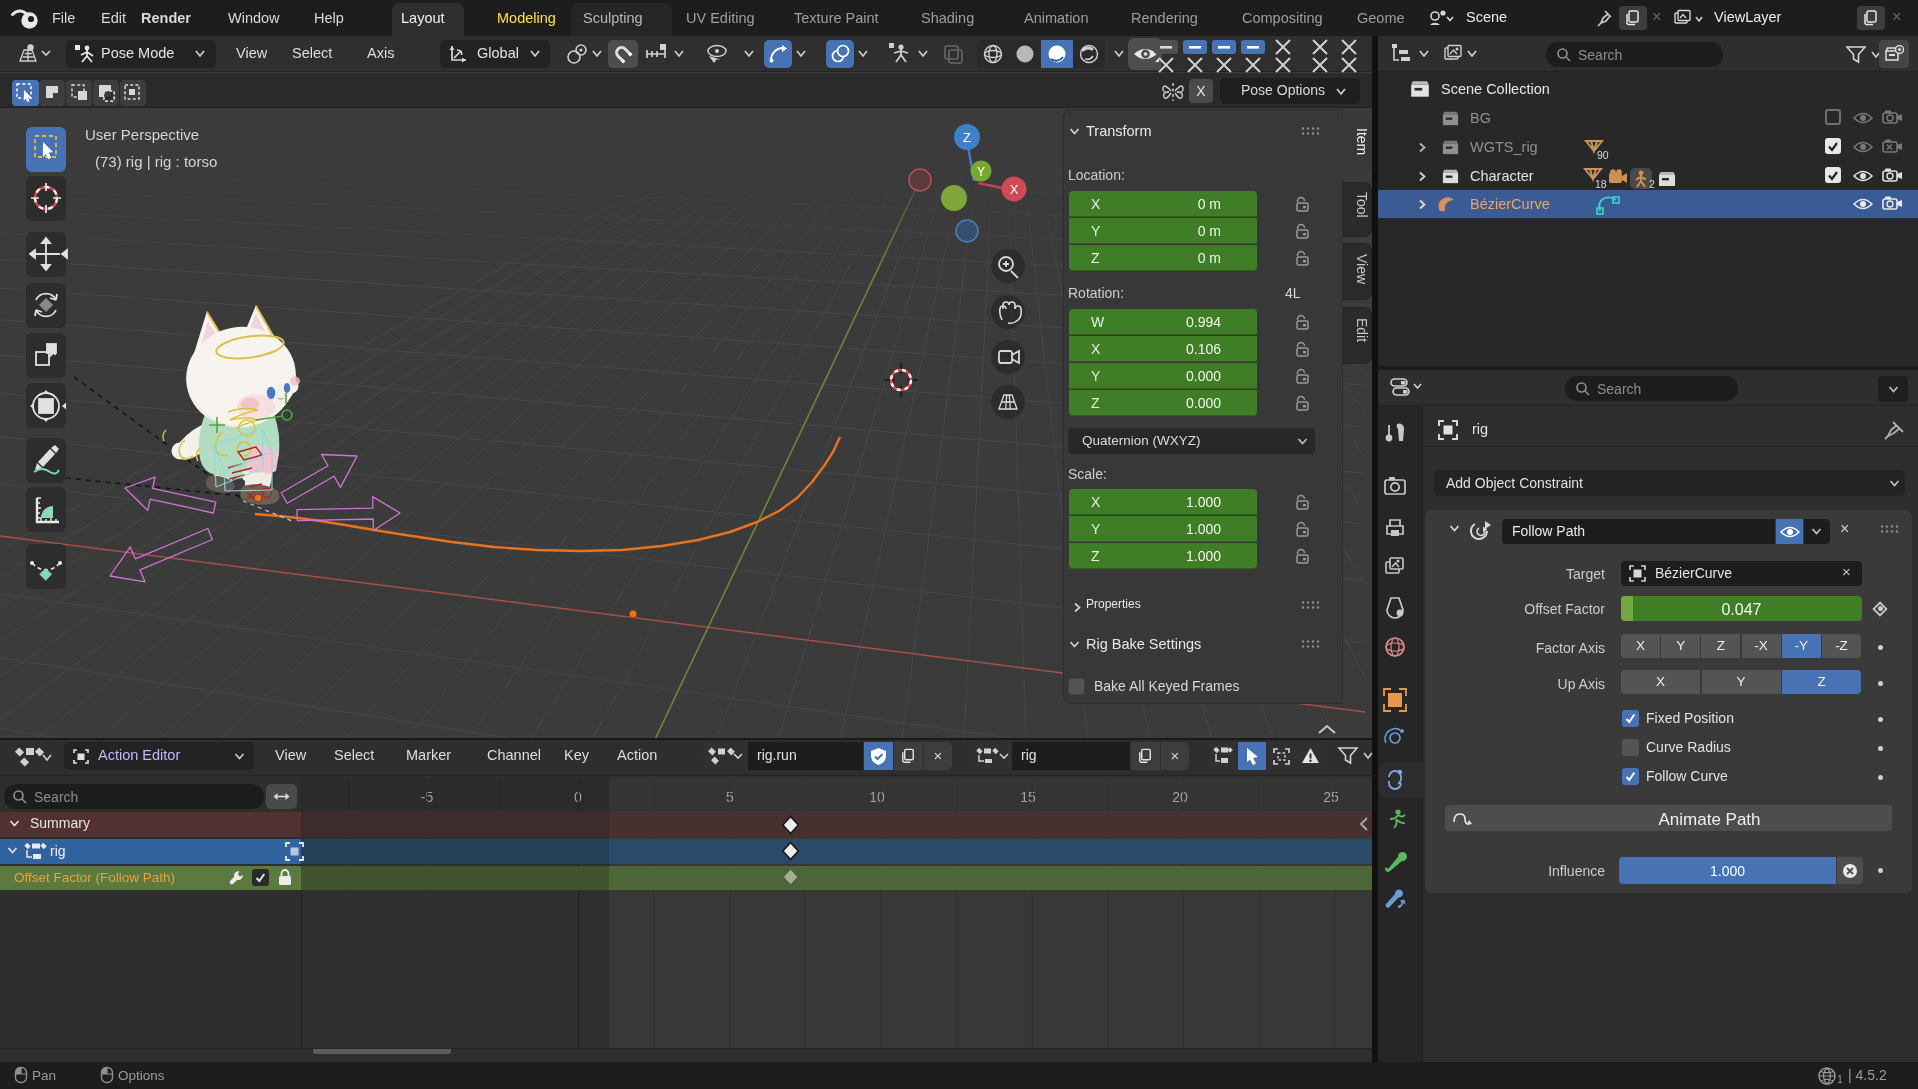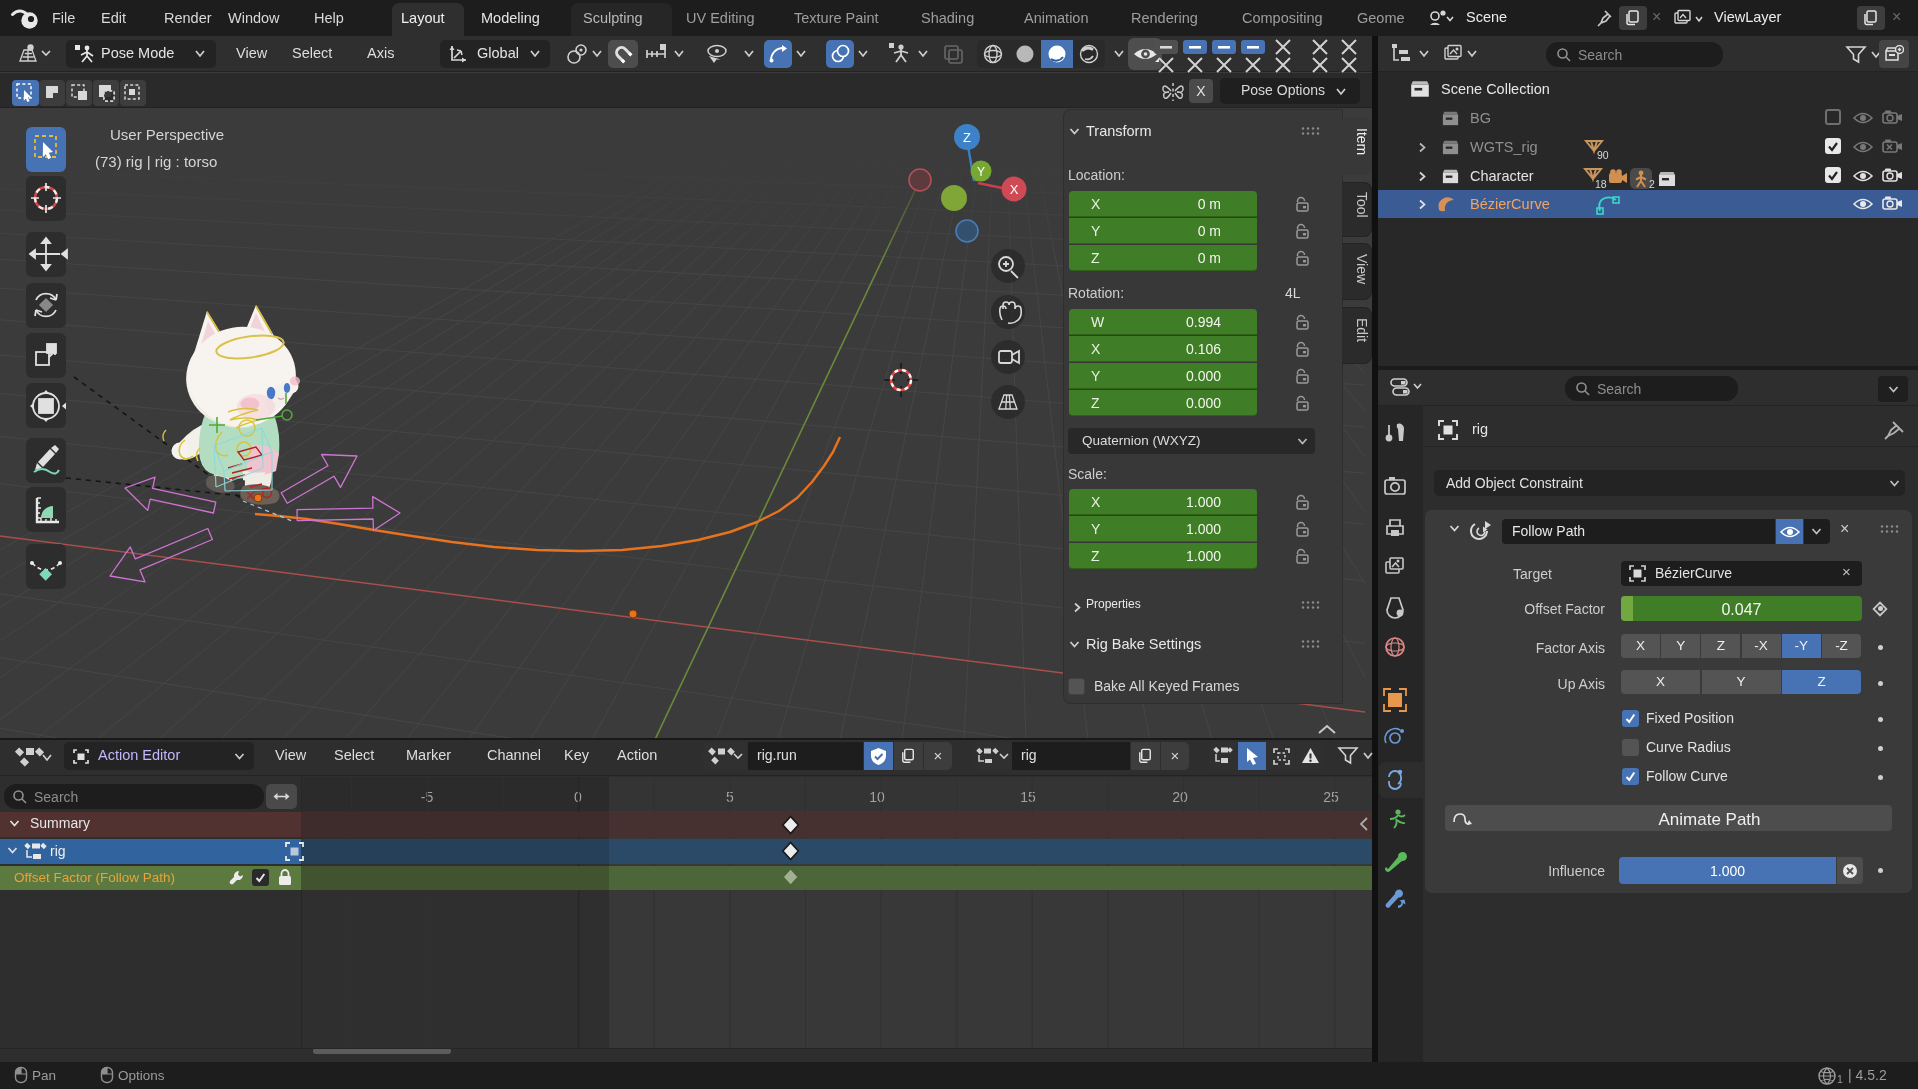--- a/index.html
+++ b/index.html
@@ -8,27 +8,27 @@
 </style></head>
 <body>
 <div class="abs" style="left:0;top:0;width:1918px;height:36px;background:#1d1d1d;"></div>
 <svg class="abs" style="left:10px;top:5px" width="32" height="26" viewBox="0 0 32 26">
 <circle cx="19.5" cy="15.5" r="8.2" fill="#e8e8e8"></circle>
 <circle cx="21" cy="14" r="3.1" fill="#1d1d1d"></circle>
 <path d="M2.5 9.5 Q7.5 4.5 13.5 6.8 Q16 7.8 17.5 10" fill="none" stroke="#e8e8e8" stroke-width="3" stroke-linecap="round"></path>
 </svg>
 <div class="txt" style="left:52px;top:10px;font-size:14.5px;color:#d9d9d9;font-weight:normal;letter-spacing:0">File</div>
 <div class="txt" style="left:101px;top:10px;font-size:14.5px;color:#d9d9d9;font-weight:normal;letter-spacing:0">Edit</div>
-<div class="txt" style="left:164px;top:10px;font-size:14.5px;color:#d9d9d9;font-weight:normal;letter-spacing:0">Render</div>
+<div class="txt" style="left:141px;top:10px;font-size:14.5px;color:#d9d9d9;font-weight:bold;letter-spacing:0">Render</div>
 <div class="txt" style="left:228px;top:10px;font-size:14.5px;color:#d9d9d9;font-weight:normal;letter-spacing:0">Window</div>
 <div class="txt" style="left:314px;top:10px;font-size:14.5px;color:#d9d9d9;font-weight:normal;letter-spacing:0">Help</div>
 <div class="abs" style="left:392px;top:3px;width:72px;height:33px;background:#2f2f2f;border-radius:7px 7px 0 0;"></div>
 <div class="abs" style="left:571px;top:3px;width:101px;height:33px;background:#262626;border-radius:7px 7px 0 0;"></div>
 <div class="txt" style="left:401px;top:10px;font-size:14.5px;color:#f0f0f0;font-weight:normal;letter-spacing:0">Layout</div>
-<div class="txt" style="left:481px;top:10px;font-size:14.5px;color:#e5e5e5;font-weight:normal;letter-spacing:0">Modeling</div>
+<div class="txt" style="left:497px;top:10px;font-size:14.5px;color:#fde047;font-weight:normal;letter-spacing:0">Modeling</div>
 <div class="txt" style="left:583px;top:10px;font-size:14.5px;color:#b8b8b8;font-weight:normal;letter-spacing:0">Sculpting</div>
 <div class="txt" style="left:686px;top:10px;font-size:14.5px;color:#9e9e9e;font-weight:normal;letter-spacing:0">UV Editing</div>
 <div class="txt" style="left:794px;top:10px;font-size:14.5px;color:#9e9e9e;font-weight:normal;letter-spacing:0">Texture Paint</div>
 <div class="txt" style="left:921px;top:10px;font-size:14.5px;color:#9e9e9e;font-weight:normal;letter-spacing:0">Shading</div>
 <div class="txt" style="left:1024px;top:10px;font-size:14.5px;color:#9e9e9e;font-weight:normal;letter-spacing:0">Animation</div>
 <div class="txt" style="left:1131px;top:10px;font-size:14.5px;color:#9e9e9e;font-weight:normal;letter-spacing:0">Rendering</div>
 <div class="txt" style="left:1242px;top:10px;font-size:14.5px;color:#9e9e9e;font-weight:normal;letter-spacing:0">Compositing</div>
 <div class="txt" style="left:1357px;top:10px;font-size:14.5px;color:#9e9e9e;font-weight:normal;letter-spacing:0">Geome</div>
 <svg class="abs" style="left:1424px;top:7px" width="32" height="22" viewBox="0 0 32 22">
 <circle cx="11" cy="9" r="4" fill="none" stroke="#d5d5d5" stroke-width="1.6"></circle>
@@ -400,21 +400,21 @@
       <path d="M-9 -12 h4 M-9 -7 h3 M-9 -2 h4 M-9 3 h3 M-9 8 h4 M-5 12 v-4 M0 12 v-3 M5 12 v-4 M10 12 v-3" stroke="#e8e8e8" stroke-width="1.4"></path>
       <path d="M-5 8 a12 12 0 0 1 12 -12 l0 12 Z" fill="#8fd8b0"></path>
     </g>
     <g transform="translate(46,567)">
       <path d="M-14 -4 q14 14 28 0" fill="none" stroke="#e8e8e8" stroke-width="1.6" stroke-dasharray="4 3"></path>
       <rect x="-4.5" y="3" width="9" height="9" fill="#7fd8b8" transform="rotate(45 0 7)"></rect>
       <circle cx="-14" cy="-4" r="2" fill="#eee"></circle>
       <circle cx="14" cy="-4" r="2" fill="#eee"></circle>
     </g>
   </svg>
-<div class="txt" style="left:110px;top:126px;font-size:15px;color:#d4d4d4;font-weight:normal;letter-spacing:0">User Perspective</div>
+<div class="txt" style="left:85px;top:126px;font-size:15px;color:#d4d4d4;font-weight:normal;letter-spacing:0">User Perspective</div>
 <div class="txt" style="left:95px;top:153px;font-size:15px;color:#d4d4d4;font-weight:normal;letter-spacing:0">(73) rig | rig : torso</div>
 <svg class="abs" style="left:890px;top:115px" width="150" height="130" viewBox="0 0 150 130">
 <g stroke-width="2.4">
 <line x1="77" y1="25" x2="84" y2="66" stroke="#3d7fc4"></line>
 <line x1="112" y1="73" x2="88" y2="68" stroke="#c63f4f"></line>
 <line x1="90" y1="57" x2="86" y2="66" stroke="#6fa32e"></line>
 </g>
 <circle cx="77" cy="22" r="13" fill="#3d82c9"></circle>
     <text x="77" y="27" font-size="13" fill="#fff" text-anchor="middle" font-family="Liberation Sans">Z</text>
 <circle cx="30" cy="65" r="11" fill="#5c3a3e" stroke="#b05058" stroke-width="1.6"></circle>
@@ -1050,21 +1050,21 @@
 <svg class="abs" style="left:1879px;top:524px" width="22" height="10" viewBox="0 0 22 10">
     <circle cx="3" cy="2.5" r="1.2" fill="#8a8a8a"></circle>
     <circle cx="8" cy="2.5" r="1.2" fill="#8a8a8a"></circle>
     <circle cx="13" cy="2.5" r="1.2" fill="#8a8a8a"></circle>
     <circle cx="18" cy="2.5" r="1.2" fill="#8a8a8a"></circle>
     <circle cx="3" cy="7.5" r="1.2" fill="#8a8a8a"></circle>
     <circle cx="8" cy="7.5" r="1.2" fill="#8a8a8a"></circle>
     <circle cx="13" cy="7.5" r="1.2" fill="#8a8a8a"></circle>
     <circle cx="18" cy="7.5" r="1.2" fill="#8a8a8a"></circle>
   </svg>
-<div class="txt" style="left:1460px;top:566px;width:145px;text-align:center;font-size:14px;color:#cdcdcd">Target</div>
+<div class="txt" style="left:1460px;top:566px;width:145px;text-align:right;font-size:14px;color:#cdcdcd">Target</div>
 <div class="abs" style="left:1621px;top:561px;width:241px;height:25px;background:#1d1d1d;border-radius:4px;"></div>
 <svg class="abs" style="left:1628px;top:564px" width="19" height="19" viewBox="0 0 19 19">
 <path d="M2 6 v-4 h4 M13 2 h4 v4 M17 13 v4 h-4 M6 17 H2 v-4" fill="none" stroke="#d0d0d0" stroke-width="1.7"></path>
 <rect x="5.5" y="5.5" width="8" height="8" fill="#d8d8d8"></rect>
 </svg>
 <div class="txt" style="left:1655px;top:565px;font-size:14px;color:#e4e4e4;font-weight:normal;letter-spacing:0">BézierCurve</div>
 <div class="txt" style="left:1842px;top:563px;font-size:15px;color:#c0c0c0;font-weight:normal;letter-spacing:0">×</div>
 <div class="txt" style="left:1460px;top:601px;width:145px;text-align:right;font-size:14px;color:#cdcdcd">Offset Factor</div>
 <div class="abs" style="left:1621px;top:596px;width:241px;height:25px;background:#3f7d26;border-radius:4px;overflow:hidden;"></div>
 <div class="abs" style="left:1621px;top:596px;width:12px;height:25px;background:#71a83f;border-radius:4px 0 0 4px;"></div>

